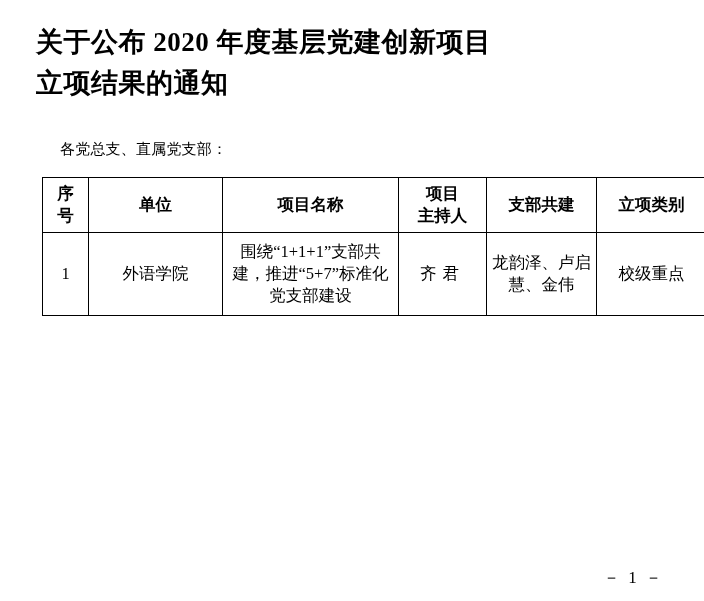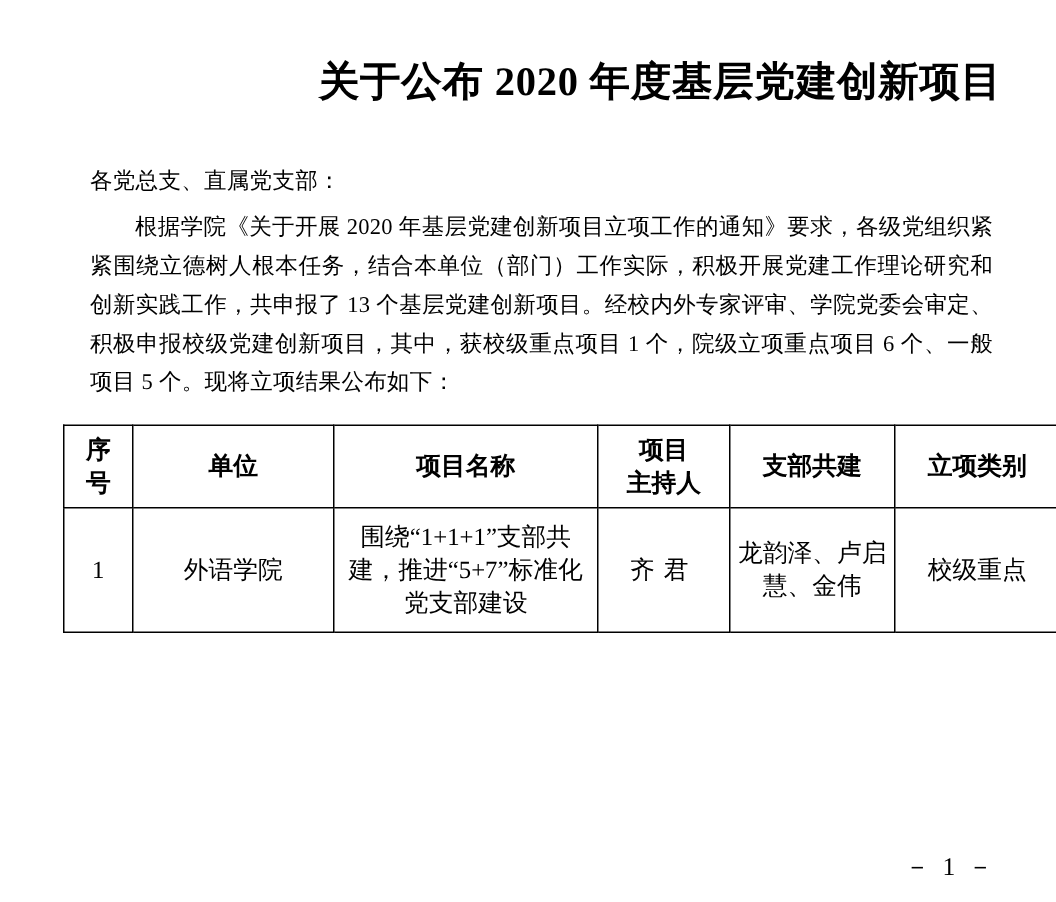--- a/index.html
+++ b/index.html
@@ -16,26 +16,25 @@
     overflow: hidden;
   }
   .page {
     width: 704px;
     height: 601px;
     box-sizing: border-box;
     padding: 22px 36px 0 36px;
     position: relative;
   }
   .doc-title {
-    text-align: right;
+    text-align: left;
     font-weight: bold;
     font-size: 27px;
     line-height: 1.5;
     letter-spacing: 0.5px;
-    margin-top: 12px;
     margin-bottom: 0;
   }
   .doc-title .line {
     display: block;
     white-space: nowrap;
   }
   .body-block {
     margin-top: 34px;
     font-size: 15px;
     line-height: 1.72;
@@ -101,25 +100,25 @@
     letter-spacing: 2px;
   }
 </style>
 </head>
 <body>
 
 <div class="page">
 
   <div class="doc-title">
     <span class="line">关于公布 2020 年度基层党建创新项目</span>
+    <span class="line">立项结果的通知</span>
   </div>
 
   <div class="body-block">
     <p class="salutation">各党总支、直属党支部：</p>
-    <p class="para">根据学院《关于开展 2020 年基层党建创新项目立项工作的通知》要求，各级党组织紧紧围绕立德树人根本任务，结合本单位（部门）工作实际，积极开展党建工作理论研究和创新实践工作，共申报了 13 个基层党建创新项目。经校内外专家评审、学院党委会审定、积极申报校级党建创新项目，其中，获校级重点项目 1 个，院级立项重点项目 6 个、一般项目 5 个。现将立项结果公布如下：</p>
   </div>
 
   <table class="result-table">
     <colgroup>
       <col class="col-seq">
       <col class="col-unit">
       <col class="col-name">
       <col class="col-host">
       <col class="col-mem">
       <col class="col-type">

